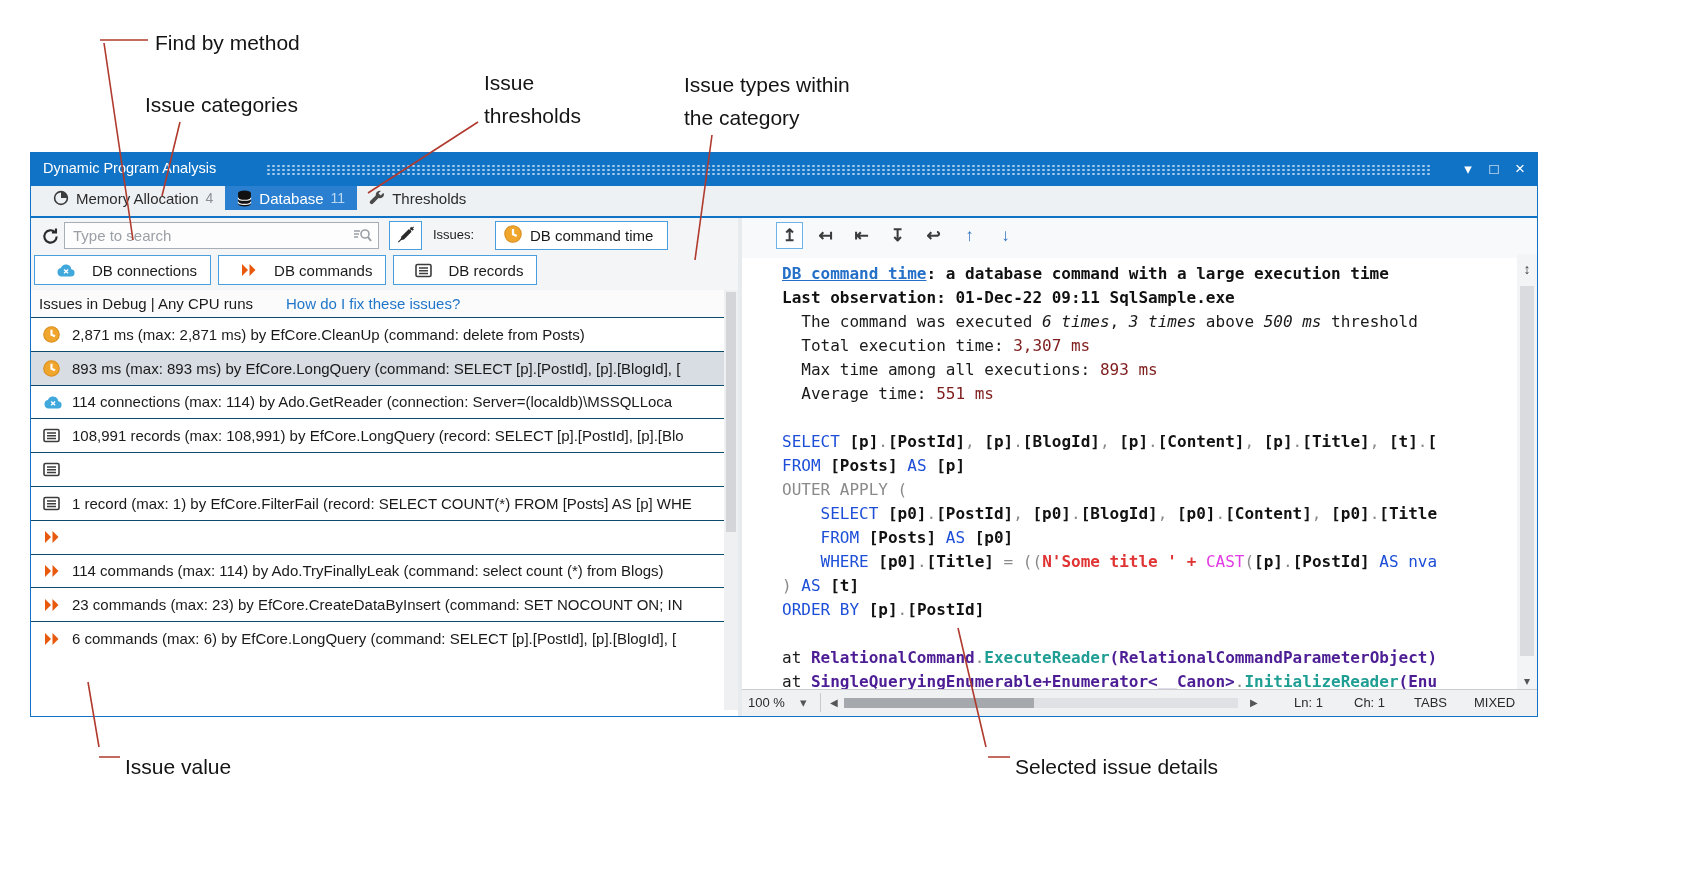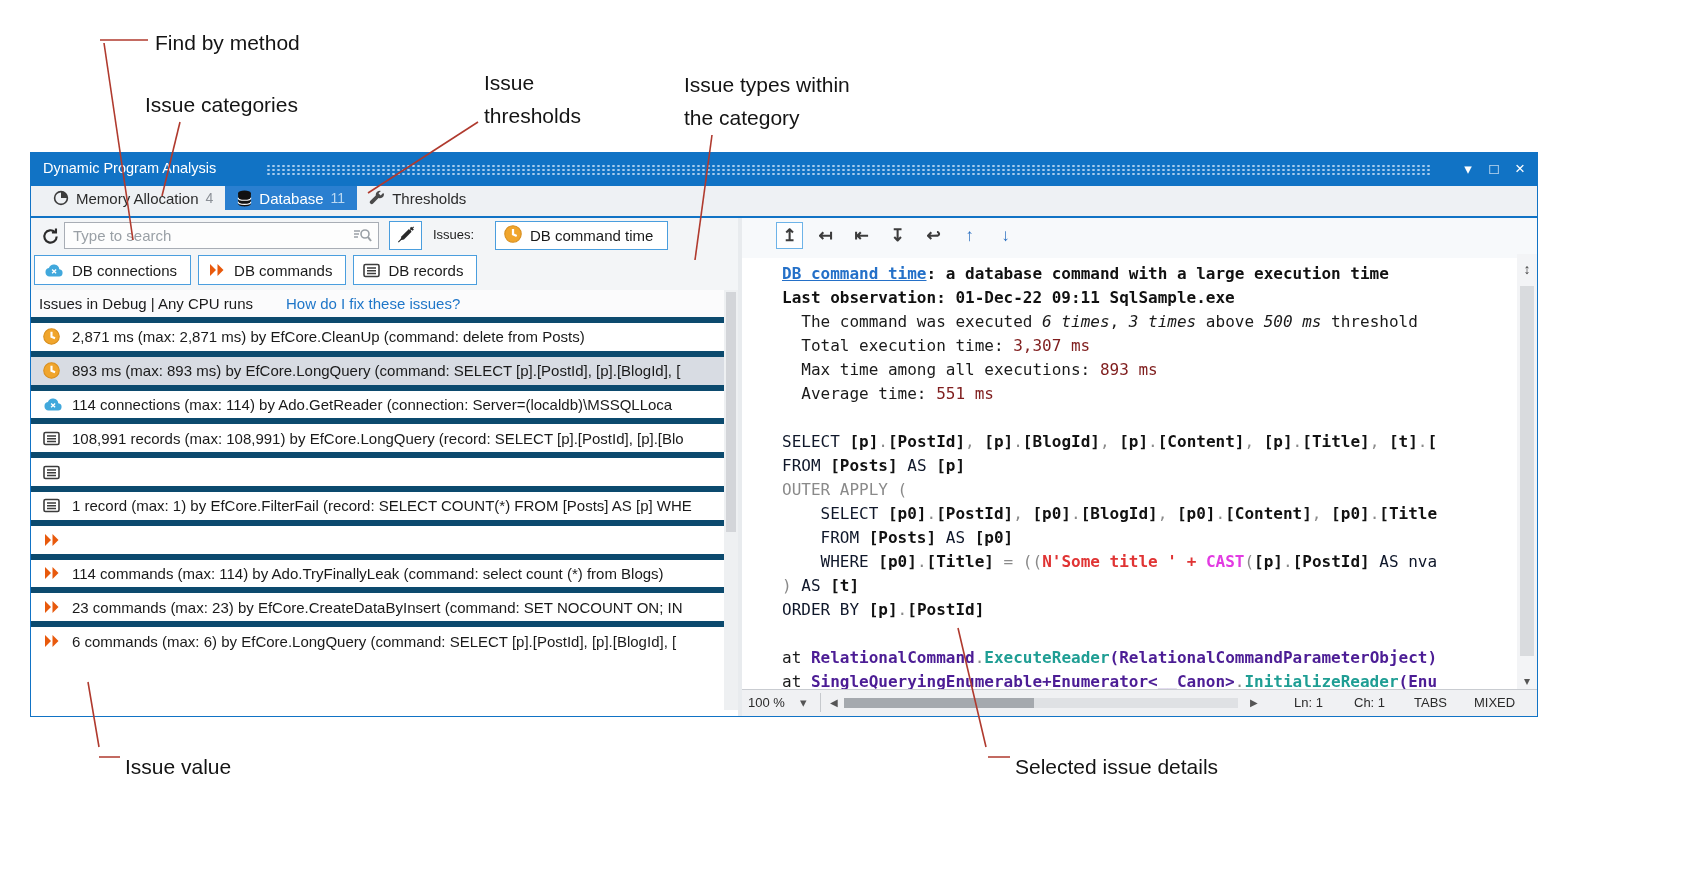--- a/index.html
+++ b/index.html
@@ -33,47 +33,47 @@
     font-family:"Liberation Sans",sans-serif;color:#333}
   #searchbox::placeholder{color:#9aa0a6}
   #searchico{position:absolute;left:322px;top:9px}
   #filterbtn{position:absolute;left:358px;top:3px;width:33px;height:29px;box-sizing:border-box;
     border:1px solid #4a9ede;background:#fff;display:flex;align-items:center;justify-content:center}
   #issueslbl{position:absolute;left:402px;top:9px;font-size:13px;color:#1a1a1a}
   #issuechip{position:absolute;left:464px;top:3px;height:29px;box-sizing:border-box;border:1px solid #4a9ede;
     background:#fff;display:flex;align-items:center;gap:8px;padding:0 14px 0 8px;font-size:15px;color:#1a1a1a}
   .chiprow{position:absolute;top:36px;left:0;width:100%;height:36px;background:#f3f5f7;display:flex;gap:7px;padding-left:3px}
   .chip{height:30px;margin-top:1px;box-sizing:border-box;border:1px solid #4a9ede;background:#fff;
-    display:flex;align-items:center;gap:8px;padding:0 13px 0 9px;font-size:15px;color:#1a1a1a}
+    display:flex;align-items:center;gap:16px;padding:0 13px 0 21px;font-size:15px;color:#1a1a1a}
   .listhdr{position:absolute;top:72px;left:0;right:14px;height:27px;background:#fbfbfc;font-size:15px}
   #hdrtext{position:absolute;left:8px;top:5px;color:#1a1a1a}
   #hdrlink{position:absolute;left:255px;top:5px;color:#1f76c8}
   #rows{position:absolute;top:99px;left:0;right:14px;bottom:0;overflow:hidden}
   .row{height:33.8px;box-sizing:border-box;display:flex;align-items:center;gap:9px;padding-left:12px;
-    font-size:15px;color:#1a1a1a;white-space:nowrap;overflow:hidden;border-top:6px solid #0c4a6e}
+    font-size:15px;color:#1a1a1a;white-space:nowrap;overflow:hidden;border-top:1px solid #0c4a6e}
   .row.sel{background:#d8dce3}
   .row .ic{flex:0 0 20px;display:flex;align-items:center}
   .lscroll{position:absolute;right:0;top:72px;width:14px;height:420px;background:#eef0f2}
   .lthumb{position:absolute;left:2px;right:2px;top:2px;height:240px;background:#d3d5d9}
 
   #splitter{position:absolute;left:707px;top:65px;width:4px;bottom:0;background:#e8ebee}
 
   #rightpanel{position:absolute;left:711px;top:65px;right:0;bottom:0;background:#fff}
   .rtoolbar{position:absolute;top:0;left:0;right:0;height:36px;background:#f7f9fb;display:flex;gap:9px;padding:4px 0 0 34px}
   .ricon{width:27px;height:27px;box-sizing:border-box;display:flex;align-items:center;justify-content:center;
     font-size:17px;font-weight:bold;color:#3c3c3c}
   .ricon.sel{border:1px solid #6db3e8;background:#fdfeff}
   .ricon.blue{color:#2a6fc0}
 
   #code{position:absolute;left:0;top:36px;right:26px;bottom:26px;overflow:hidden;
     font-family:"DejaVu Sans Mono","Liberation Mono",monospace;font-size:16px;line-height:24px;
     padding:8px 0 0 40px;white-space:pre;color:#1a1a1a}
   .cl{height:24px}
-  .cd-k{color:#0f172a}.cd-i{color:#111;font-weight:bold}.cd-g{color:#8a8a8a}
-  .cd-s{color:#e03434;font-weight:bold}.cd-m{color:#e23ae2;font-weight:bold}.cd-p{color:#1a1a1a}
+  .cd-k{color:#1d4ed8}.cd-i{color:#111;font-weight:bold}.cd-g{color:#8a8a8a}
+  .cd-s{color:#e03434;font-weight:bold}.cd-m{color:#e23ae2;font-weight:normal}.cd-p{color:#1a1a1a}
   .cd-nv{color:#4c1d95;font-weight:bold}.cd-tl{color:#1f9e94;font-weight:bold}
   .cd-link{color:#2470c8;text-decoration:underline;font-weight:bold}
   .cd-b{color:#111;font-weight:bold}.cd-it{font-style:italic}.cd-v{color:#7f1d1d}
 
   .vscroll{position:absolute;right:0;top:36px;width:20px;bottom:26px;background:#f3f4f6}
   .vsplit{position:absolute;top:2px;left:0;width:20px;height:26px;text-align:center;font-size:14px;color:#444;line-height:26px}
   .vthumb{position:absolute;left:3px;right:3px;top:32px;height:370px;background:#d9dbde}
   .vdown{position:absolute;bottom:2px;left:0;width:20px;text-align:center;font-size:12px;color:#555}
 
   #statusbar{position:absolute;left:0;right:0;bottom:0;height:26px;background:#f0f1f3;

